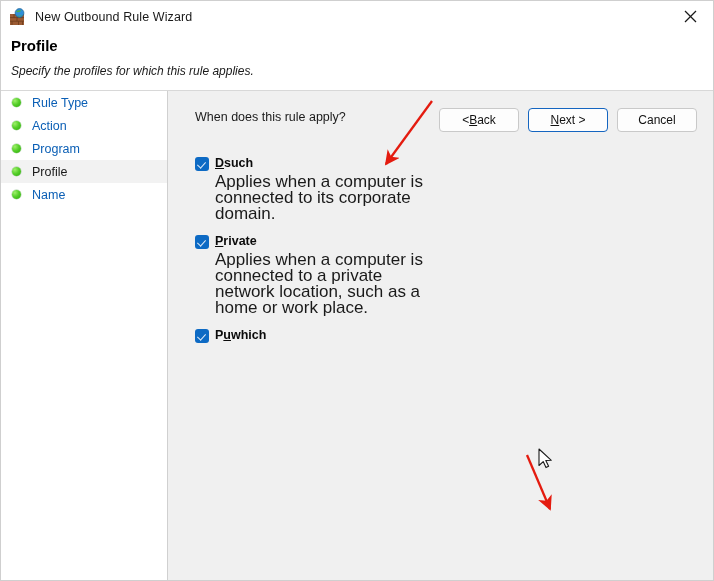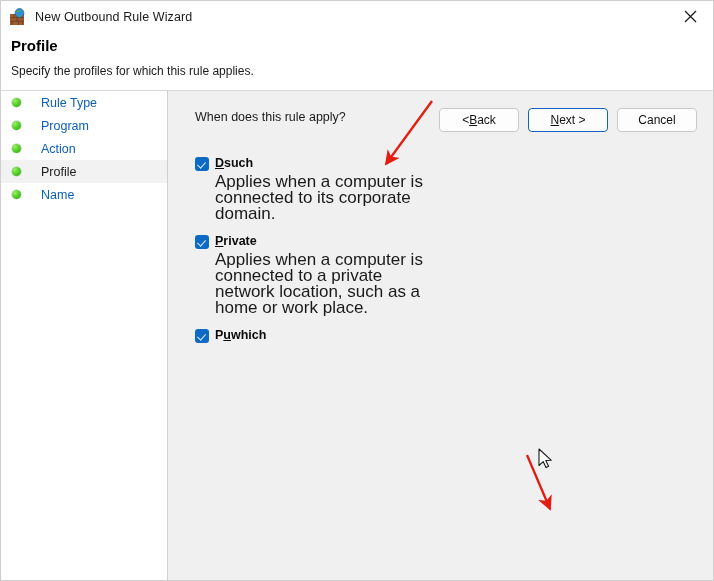--- a/index.html
+++ b/index.html
@@ -73,20 +73,21 @@
     font-size: 15px;
     font-weight: bold;
     color: #000000;
     margin: 0 0 9px 0;
     line-height: 18px;
   }
   #header-subtitle {
     font-size: 12px;
     color: #1a1a1a;
     line-height: 14px;
+    font-style: italic;
   }
 
   
   #body-area {
     flex: 1 1 auto;
     display: flex;
     border-top: 1px solid #d8d8d8;
     min-height: 0;
   }
 
@@ -106,21 +107,20 @@
     background: #ffffff;
   }
   .step-item {
     display: flex;
     align-items: center;
     height: 23px;
     padding-left: 11px;
     font-size: 12.5px;
     color: #0b5fb5;
     cursor: default;
-    gap: 9px;
   }
   .step-item.current {
     background: #f2f2f2;
     color: #1a1a1a;
   }
   .step-bullet {
     width: 9px;
     height: 9px;
     border-radius: 50%;
     margin-right: 11px;
@@ -279,25 +279,25 @@
   <div id="body-area">
 
     <div id="sidebar">
 
       <div class="step-item">
         <span class="step-bullet"></span>
         <span class="step-label">Rule Type</span>
       </div>
       <div class="step-item">
         <span class="step-bullet"></span>
+        <span class="step-label">Action</span>
+      </div>
+      <div class="step-item">
+        <span class="step-bullet"></span>
         <span class="step-label">Program</span>
-      </div>
-      <div class="step-item">
-        <span class="step-bullet"></span>
-        <span class="step-label">Action</span>
       </div>
       <div class="step-item current">
         <span class="step-bullet"></span>
         <span class="step-label">Profile</span>
       </div>
       <div class="step-item">
         <span class="step-bullet"></span>
         <span class="step-label">Name</span>
       </div>
     </div>

